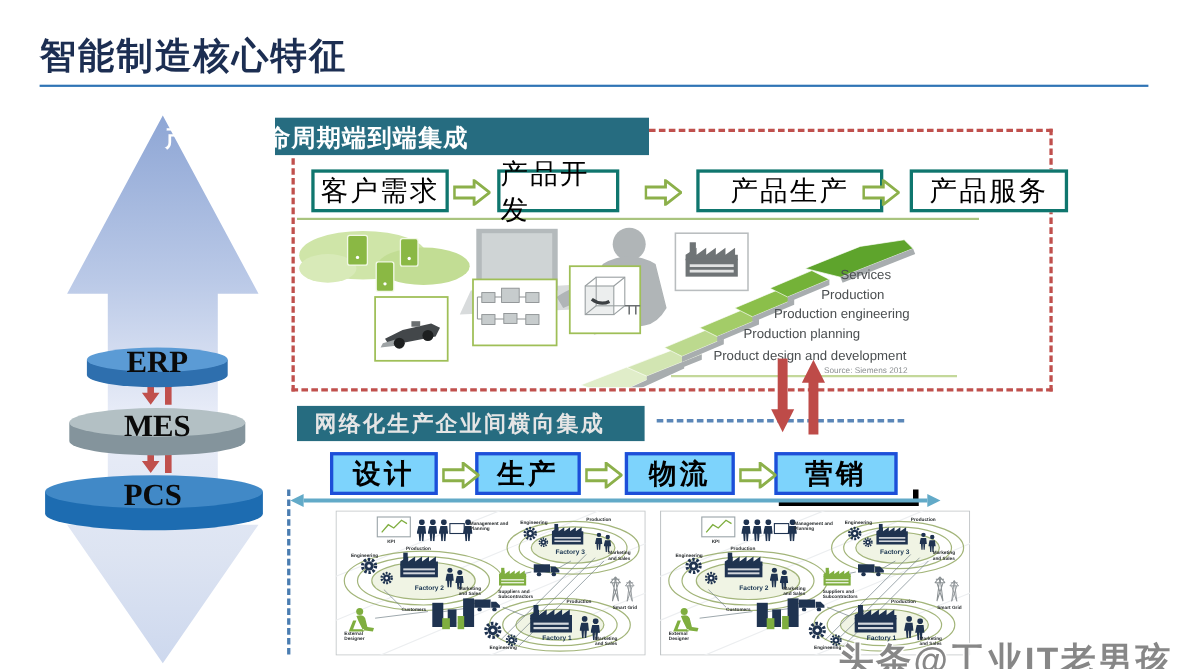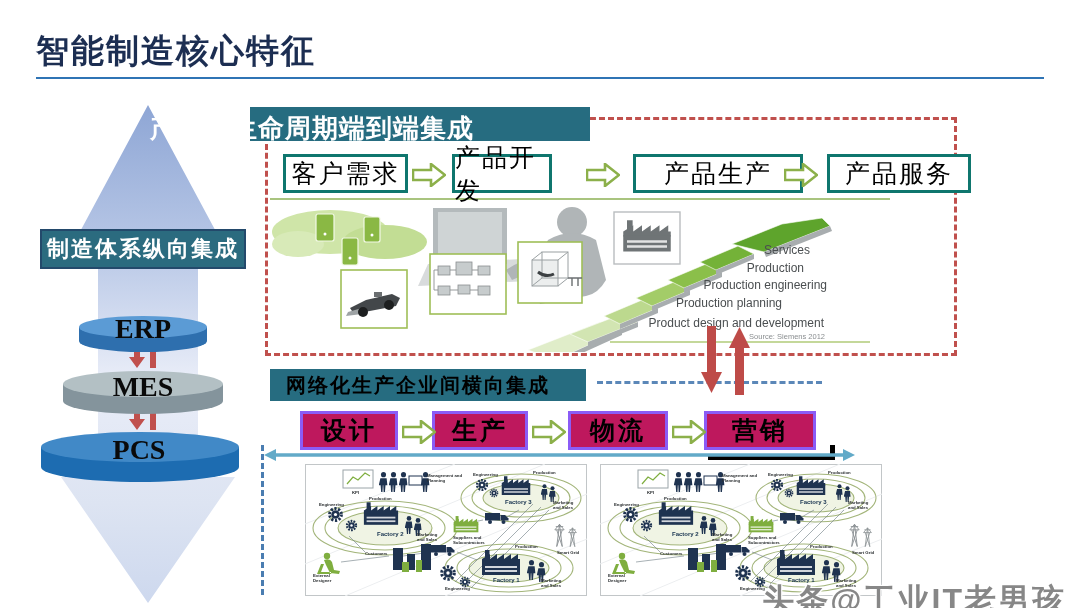--- a/index.html
+++ b/index.html
@@ -14,41 +14,41 @@
   .vlabel{position:absolute;left:40px;top:212px;width:202px;height:36px;z-index:3;
           background:#2b6b7f;border:2px solid #23496b;display:flex;align-items:center;
           justify-content:center;color:#fff;font-size:22px;font-weight:bold;letter-spacing:2px;}
   .disks{position:absolute;left:35px;top:290px;z-index:3;}
   
   .red-dash-box{position:absolute;left:265px;top:100px;width:692px;height:239px;
                 border:3px dashed #c0504d;z-index:1;box-sizing:border-box;}
   .teal-bar1{position:absolute;left:250px;top:90px;width:340px;height:34px;
              background:#266c80;z-index:3;}
   .teal-bar1-text{position:absolute;left:150px;top:94px;z-index:4;color:#fff;
-                  font-size:26px;font-weight:bold;letter-spacing:1px;white-space:nowrap;}
+                  font-size:22px;font-weight:bold;letter-spacing:1px;white-space:nowrap;}
   .fbox{position:absolute;top:137px;height:39px;background:#fff;border:3px solid #0f766e;
         display:flex;align-items:center;justify-content:center;font-size:25px;
         font-weight:normal;letter-spacing:2px;z-index:3;box-sizing:border-box;color:#000;}
-  .fbox2{position:absolute;top:394px;height:39px;background:#be185d;border:3px solid #8b5cf6;
+  .fbox2{position:absolute;top:394px;height:39px;background:#7dd3fc;border:3px solid #1d4ed8;
         display:flex;align-items:center;justify-content:center;font-size:25px;
         font-weight:bold;letter-spacing:3px;z-index:3;box-sizing:border-box;color:#000;}
   .garrow{position:absolute;z-index:3;}
   .ground-line{position:absolute;left:270px;top:181px;width:620px;height:2px;
                background:#a9c47f;z-index:2;}
   .illus{position:absolute;left:270px;top:185px;z-index:2;}
   
   .red-varrows{position:absolute;left:695px;top:305px;z-index:5;}
   .blue-dash-top{position:absolute;left:597px;top:364px;width:225px;height:0;
                  border-top:3px dashed #5b87b8;z-index:1;}
   .blue-dash-left{position:absolute;left:261px;top:428px;width:0;height:150px;
                   border-left:3px dashed #4a7db1;z-index:1;}
   
   .teal-bar2{position:absolute;left:270px;top:352px;width:316px;height:32px;
              background:#266c80;z-index:3;display:flex;align-items:center;
-             color:#000000;font-size:20px;font-weight:bold;letter-spacing:2px;padding-left:16px;
+             color:#e5e5e5;font-size:20px;font-weight:bold;letter-spacing:2px;padding-left:16px;
              box-sizing:border-box;}
   .box-shadow-l{position:absolute;left:708px;top:428px;width:122px;height:10px;
                 border-bottom:5px solid #000;border-right:5px solid #000;z-index:2;}
   .teal-harrow{position:absolute;left:262px;top:430px;z-index:2;}
   .net-diagram{position:absolute;top:447px;z-index:2;}
   
   .watermark{position:absolute;right:14px;top:562px;z-index:20;font-size:32px;
              font-weight:bold;color:rgba(125,125,125,0.92);letter-spacing:2px;
              text-shadow:-1px -1px 0 #fff,1px -1px 0 #fff,-1px 1px 0 #fff,1px 1px 0 #fff,0 0 4px #fff;}
   svg text{font-family:"Liberation Sans",sans-serif;}
@@ -101,21 +101,20 @@
 
   <svg class="big-arrow" width="195" height="502" viewBox="0 0 195 502">
     <polygon points="98,2 185,164 148,164 148,374 185,374 98,500 11,374 48,374 48,164 11,164" fill="url(#agrad)"></polygon>
   </svg>
 
   <div class="red-dash-box"></div>
 
   <div class="teal-bar1"></div>
   <div class="teal-bar1-text">产品全生命周期端到端集成</div>
 
-  <div class="vlabel">制造体系纵向集成</div>
 
   <svg class="disks" width="215" height="180" viewBox="0 0 215 180">
     <g fill="#c0504d">
       <path d="M99 30 h6 v20 h5 l-8 11 l-8 -11 h5 z"></path>
       <path d="M110 41 l8 -11 l8 11 h-5 v20 h-6 v-20 z"></path>
       <path d="M99 92 h6 v20 h5 l-8 11 l-8 -11 h5 z"></path>
       <path d="M110 103 l8 -11 l8 11 h-5 v20 h-6 v-20 z"></path>
     </g>
     <g>
       <path d="M44 20 L44 34 A64 11 0 0 0 172 34 L172 20" fill="#2e6fae"></path>
@@ -128,21 +127,21 @@
       <text class="serif-label" x="108" y="89" text-anchor="middle" font-size="28" fill="#0a0a0a">MES</text>
     </g>
     <g>
       <path d="M6 140 L6 160 A99 15 0 0 0 204 160 L204 140" fill="#1d6cb1"></path>
       <ellipse cx="105" cy="140" rx="99" ry="15" fill="#4189c7"></ellipse>
       <text class="serif-label" x="104" y="152" text-anchor="middle" font-size="28" fill="#0a0a0a">PCS</text>
     </g>
   </svg>
 
   <div class="fbox" style="left:283px;width:125px">客户需求</div>
-  <div class="fbox" style="left:452px;width:100px">产品开发</div>
+  <div class="fbox" style="left:452px;width:111px">产品开发</div>
   <div class="fbox" style="left:633px;width:170px">产品生产</div>
   <div class="fbox" style="left:827px;width:144px">产品服务</div>
 
   <svg class="garrow" style="left:412px;top:146px" width="34" height="24" viewBox="0 0 34 24">
     <polygon points="1,7 19,7 19,1 33,12 19,23 19,17 1,17" fill="#fff" stroke="#8cb04a" stroke-width="2.6"></polygon>
     </svg>
   <svg class="garrow" style="left:586px;top:146px" width="34" height="24" viewBox="0 0 34 24">
     <polygon points="1,7 19,7 19,1 33,12 19,23 19,17 1,17" fill="#fff" stroke="#8cb04a" stroke-width="2.6"></polygon>
     </svg>
   <svg class="garrow" style="left:784px;top:146px" width="34" height="24" viewBox="0 0 34 24">

